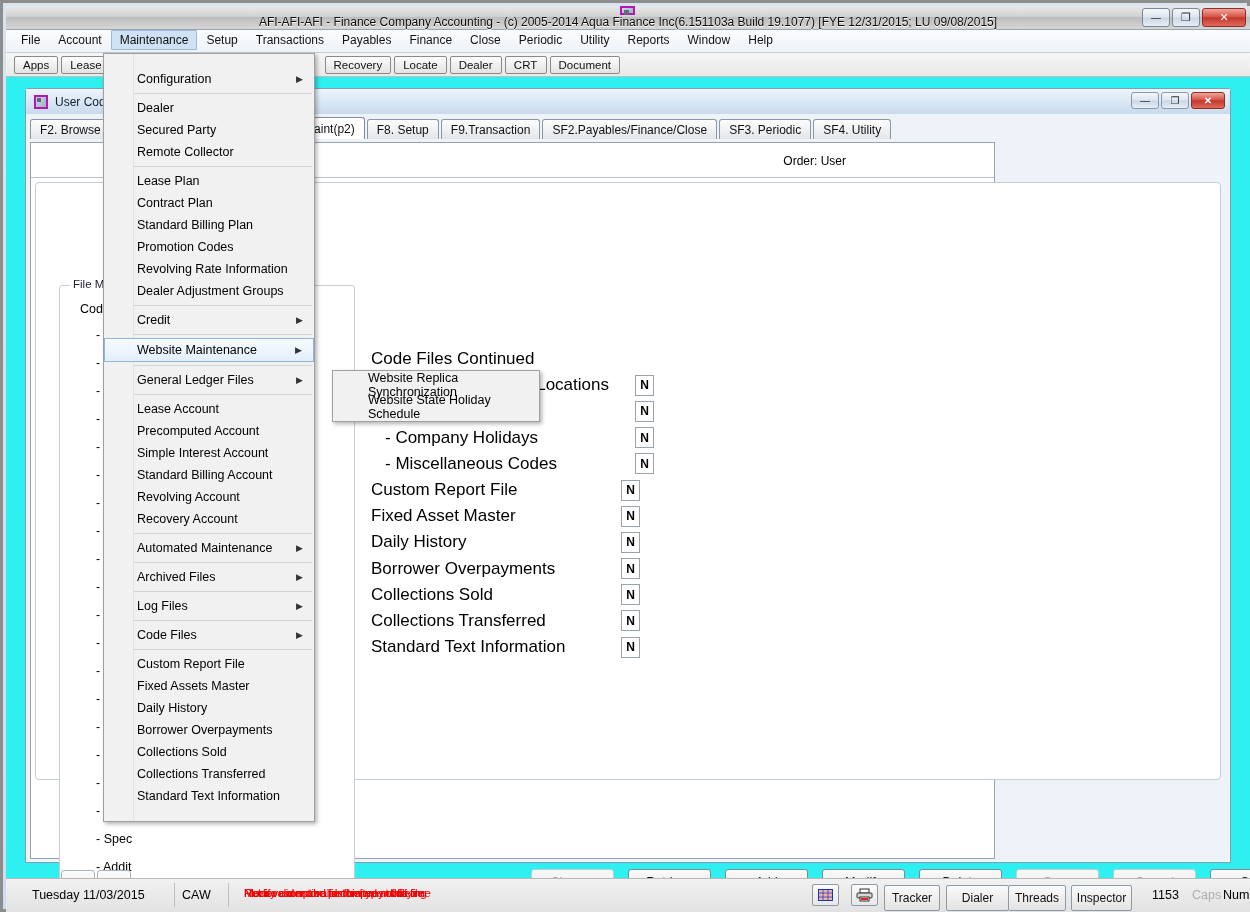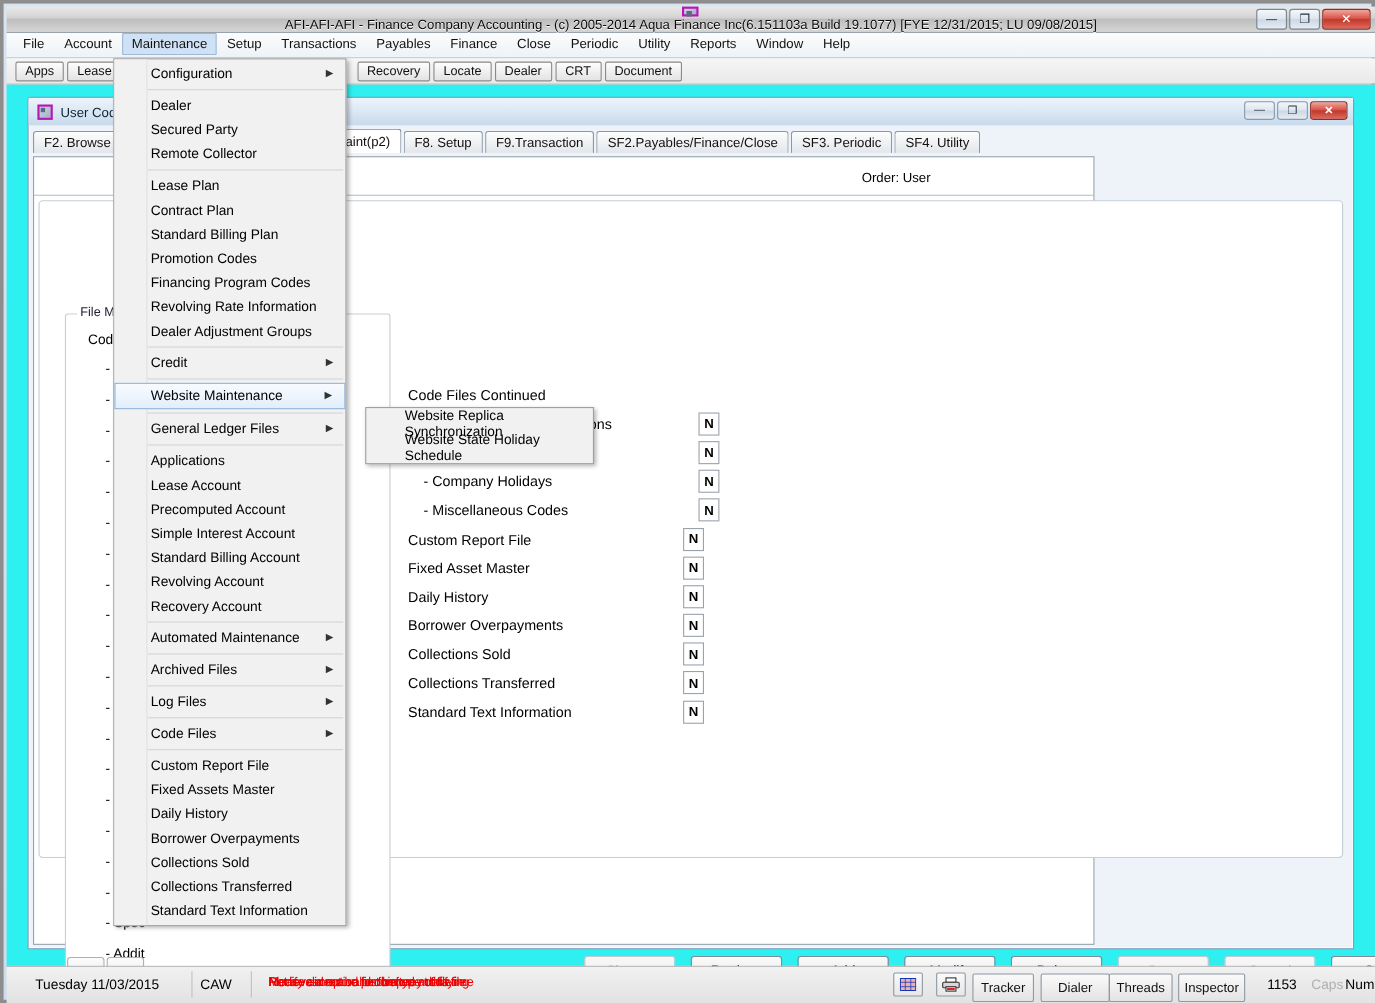--- a/index.html
+++ b/index.html
@@ -172,21 +172,21 @@
   .left-row{font-size:12.5px;color:#000;white-space:nowrap;}
   #left-list{position:absolute;left:14px;top:16px;}
   #left-list .lvl0{margin:0 0 12px 6px;}
   #left-list .lvl1{margin:0 0 14px 22px;}
 
   
   #right-list{position:absolute;left:340px;top:203px;}
   .rrow{
     height:26.2px;display:flex;align-items:center;white-space:nowrap;
   }
-  .rrow .rlabel{font-size:13px;color:#000;width:250px;}
+  .rrow .rlabel{font-size:17px;color:#000;width:250px;}
   .rrow .rbox{
     width:19px;height:21px;border:1px solid #9aa3ac;background:#fff;
     display:flex;align-items:center;justify-content:center;
     font-size:12px;font-weight:bold;color:#000;box-sizing:border-box;
   }
   .rrow.indent .rlabel{padding-left:14px;}
 
   
   #navbar{
     position:absolute;left:30px;top:727px;display:flex;gap:2px;
@@ -245,21 +245,21 @@
     background:linear-gradient(180deg,#fafafa,#e7e7e7);
     display:flex;align-items:center;justify-content:center;box-sizing:border-box;
   }
   .sb-dim{color:#b0b0b0;}
 
   
   #menu-dropdown{
     position:absolute;left:100px;top:50px;width:212px;
     background:#f1f1f1;border:1px solid #a0a0a0;
     box-shadow:2px 2px 4px rgba(0,0,0,.30);
-    z-index:900;padding:2px 0;box-sizing:border-box;
+    z-index:900;padding:14px 0;box-sizing:border-box;
   }
   .mi{
     height:22px;display:flex;align-items:center;position:relative;
     font-size:12.5px;color:#000;padding-left:33px;padding-right:10px;
     box-sizing:border-box;
   }
   .mi.hover{
     background:linear-gradient(180deg,#f7fbff,#e3eefb);
     border:1px solid #8fb6dd;border-left-color:#8fb6dd;
     height:24px;margin:0 0px;padding-left:32px;
@@ -538,23 +538,20 @@
     <div class="mi">
       <span>Contract Plan</span>
       </div>
     <div class="mi">
       <span>Standard Billing Plan</span>
       </div>
     <div class="mi">
       <span>Promotion Codes</span>
       </div>
     <div class="mi">
-      <span>Financing Program Codes</span>
-      </div>
-    <div class="mi">
       <span>Revolving Rate Information</span>
       </div>
     <div class="mi">
       <span>Dealer Adjustment Groups</span>
       </div>
     <div class="msep"></div>
 
     <div class="mi">
       <span>Credit</span>
       <span class="arrow">▶</span>
@@ -566,23 +563,20 @@
       <span class="arrow">▶</span>
     </div>
     <div class="msep"></div>
 
     <div class="mi">
       <span>General Ledger Files</span>
       <span class="arrow">▶</span>
     </div>
     <div class="msep"></div>
 
-    <div class="mi">
-      <span>Applications</span>
-      </div>
     <div class="mi">
       <span>Lease Account</span>
       </div>
     <div class="mi">
       <span>Precomputed Account</span>
       </div>
     <div class="mi">
       <span>Simple Interest Account</span>
       </div>
     <div class="mi">

